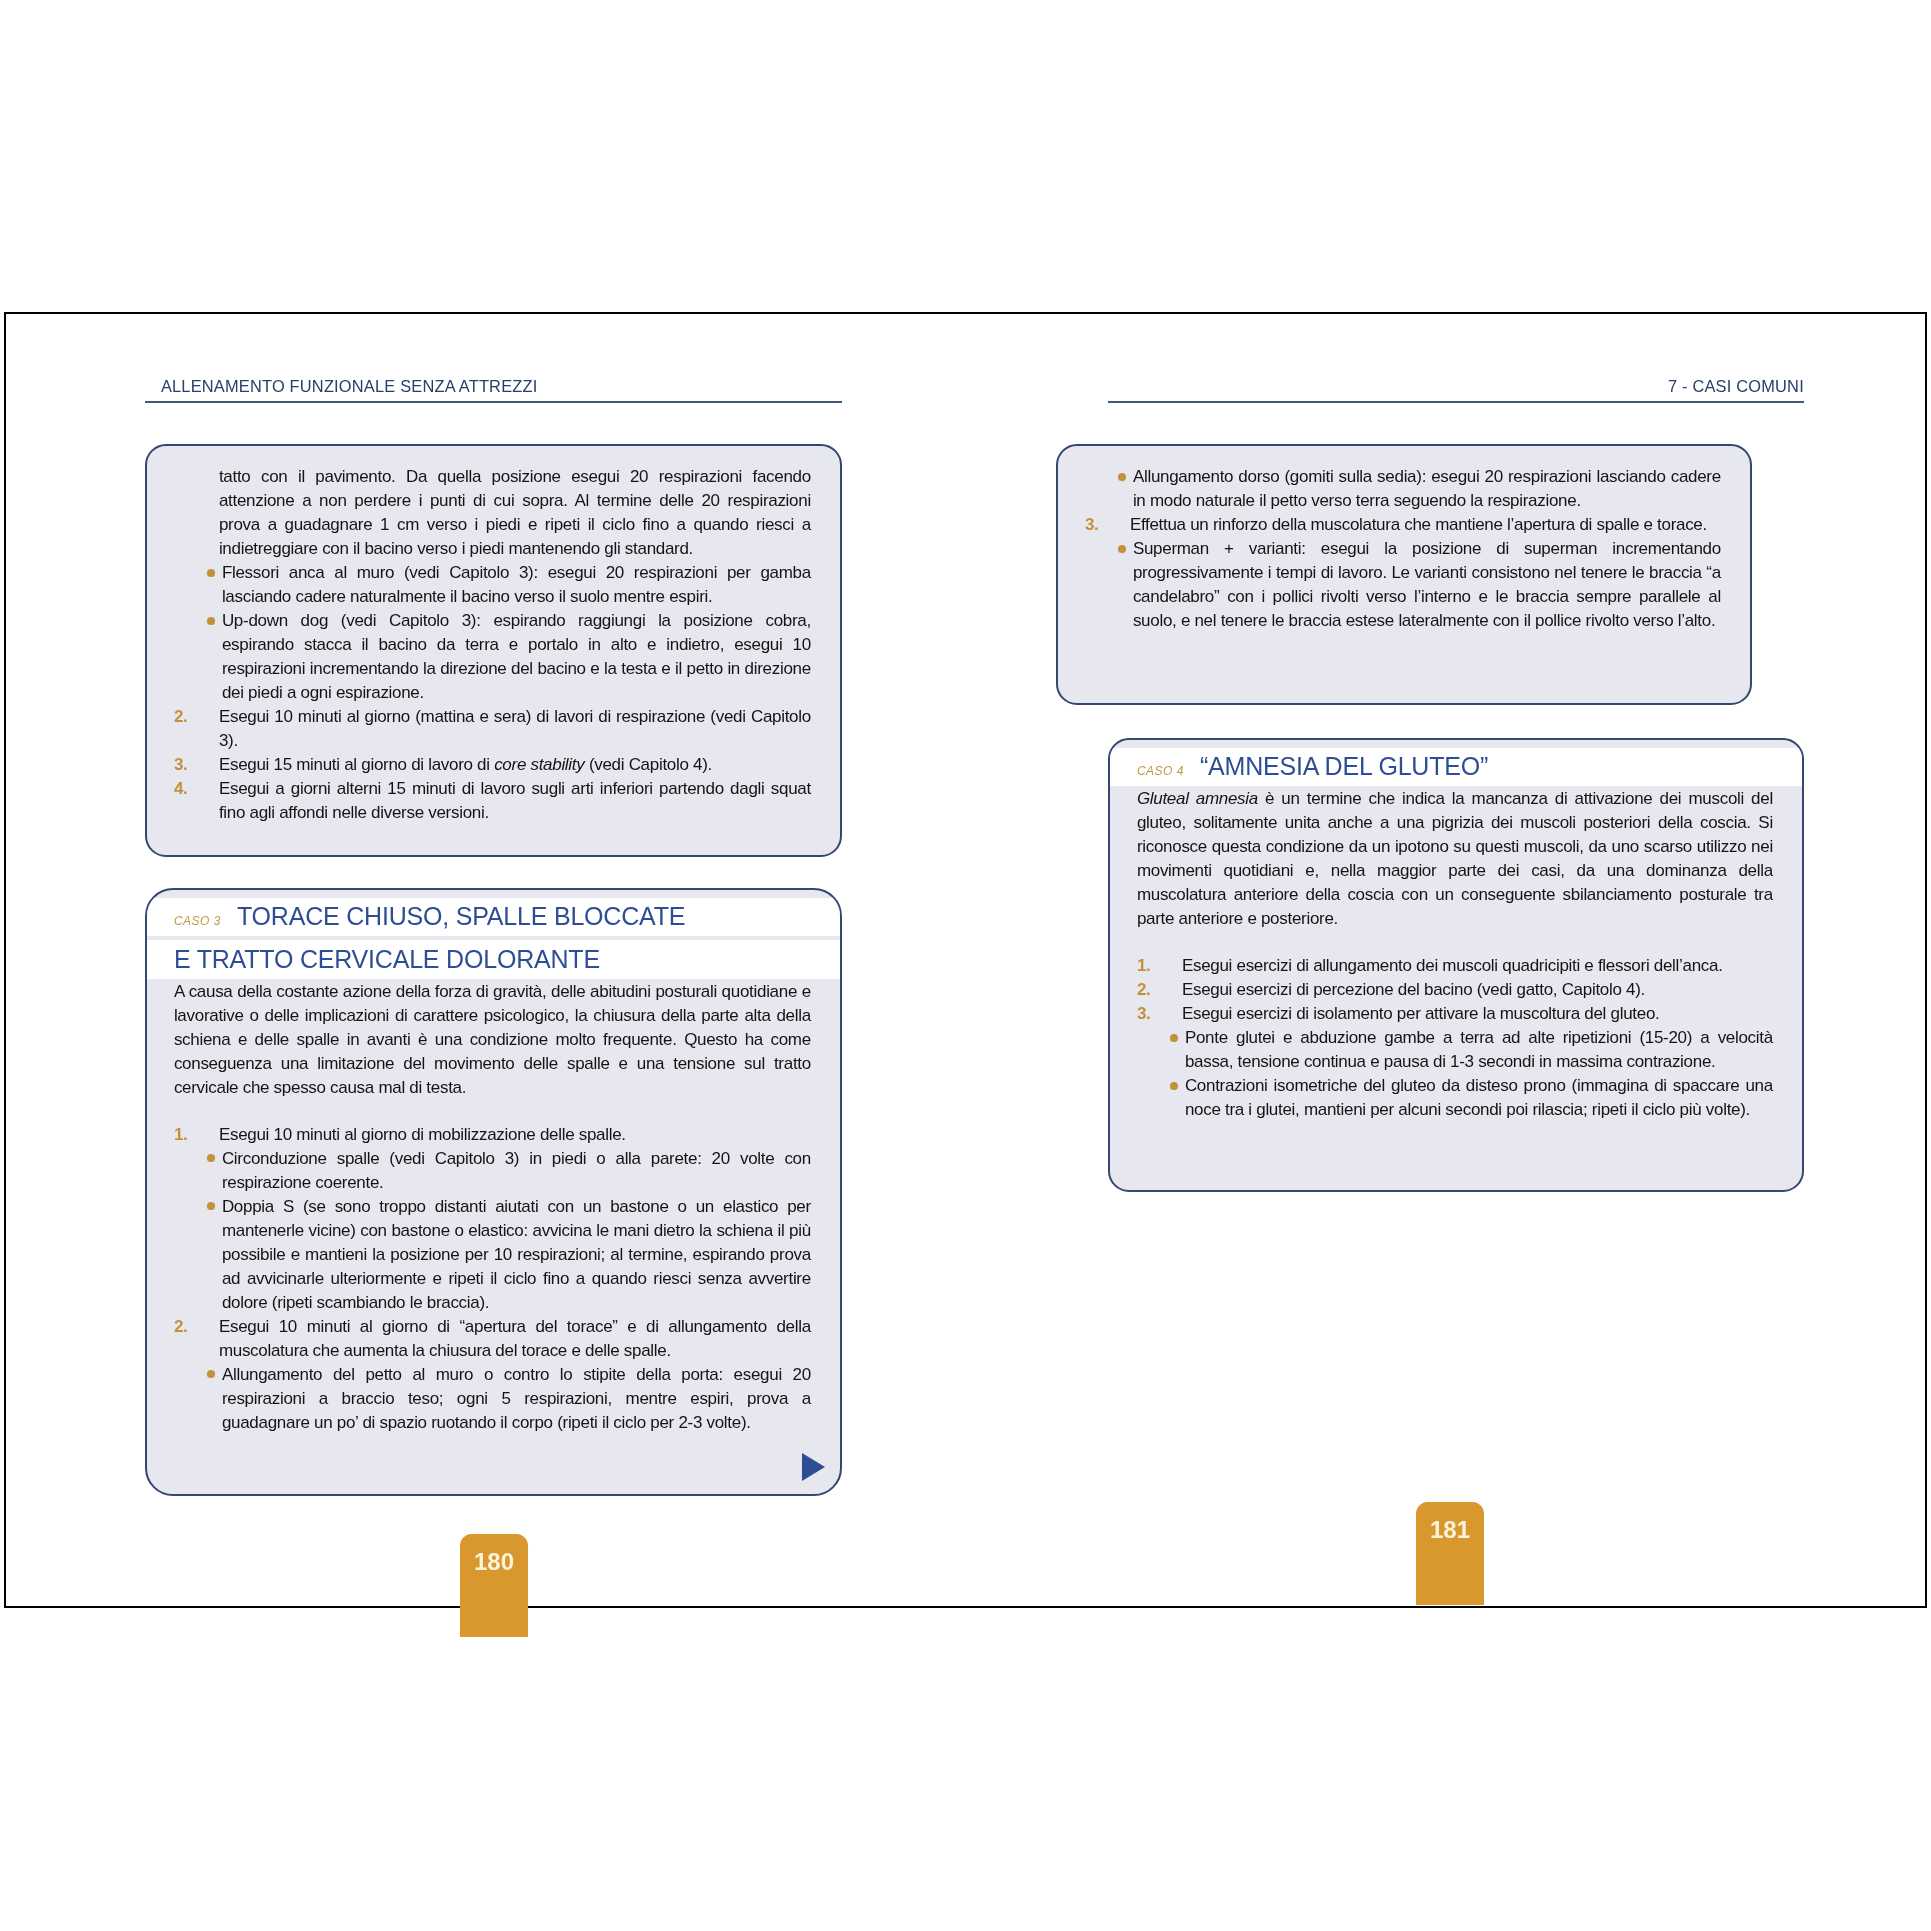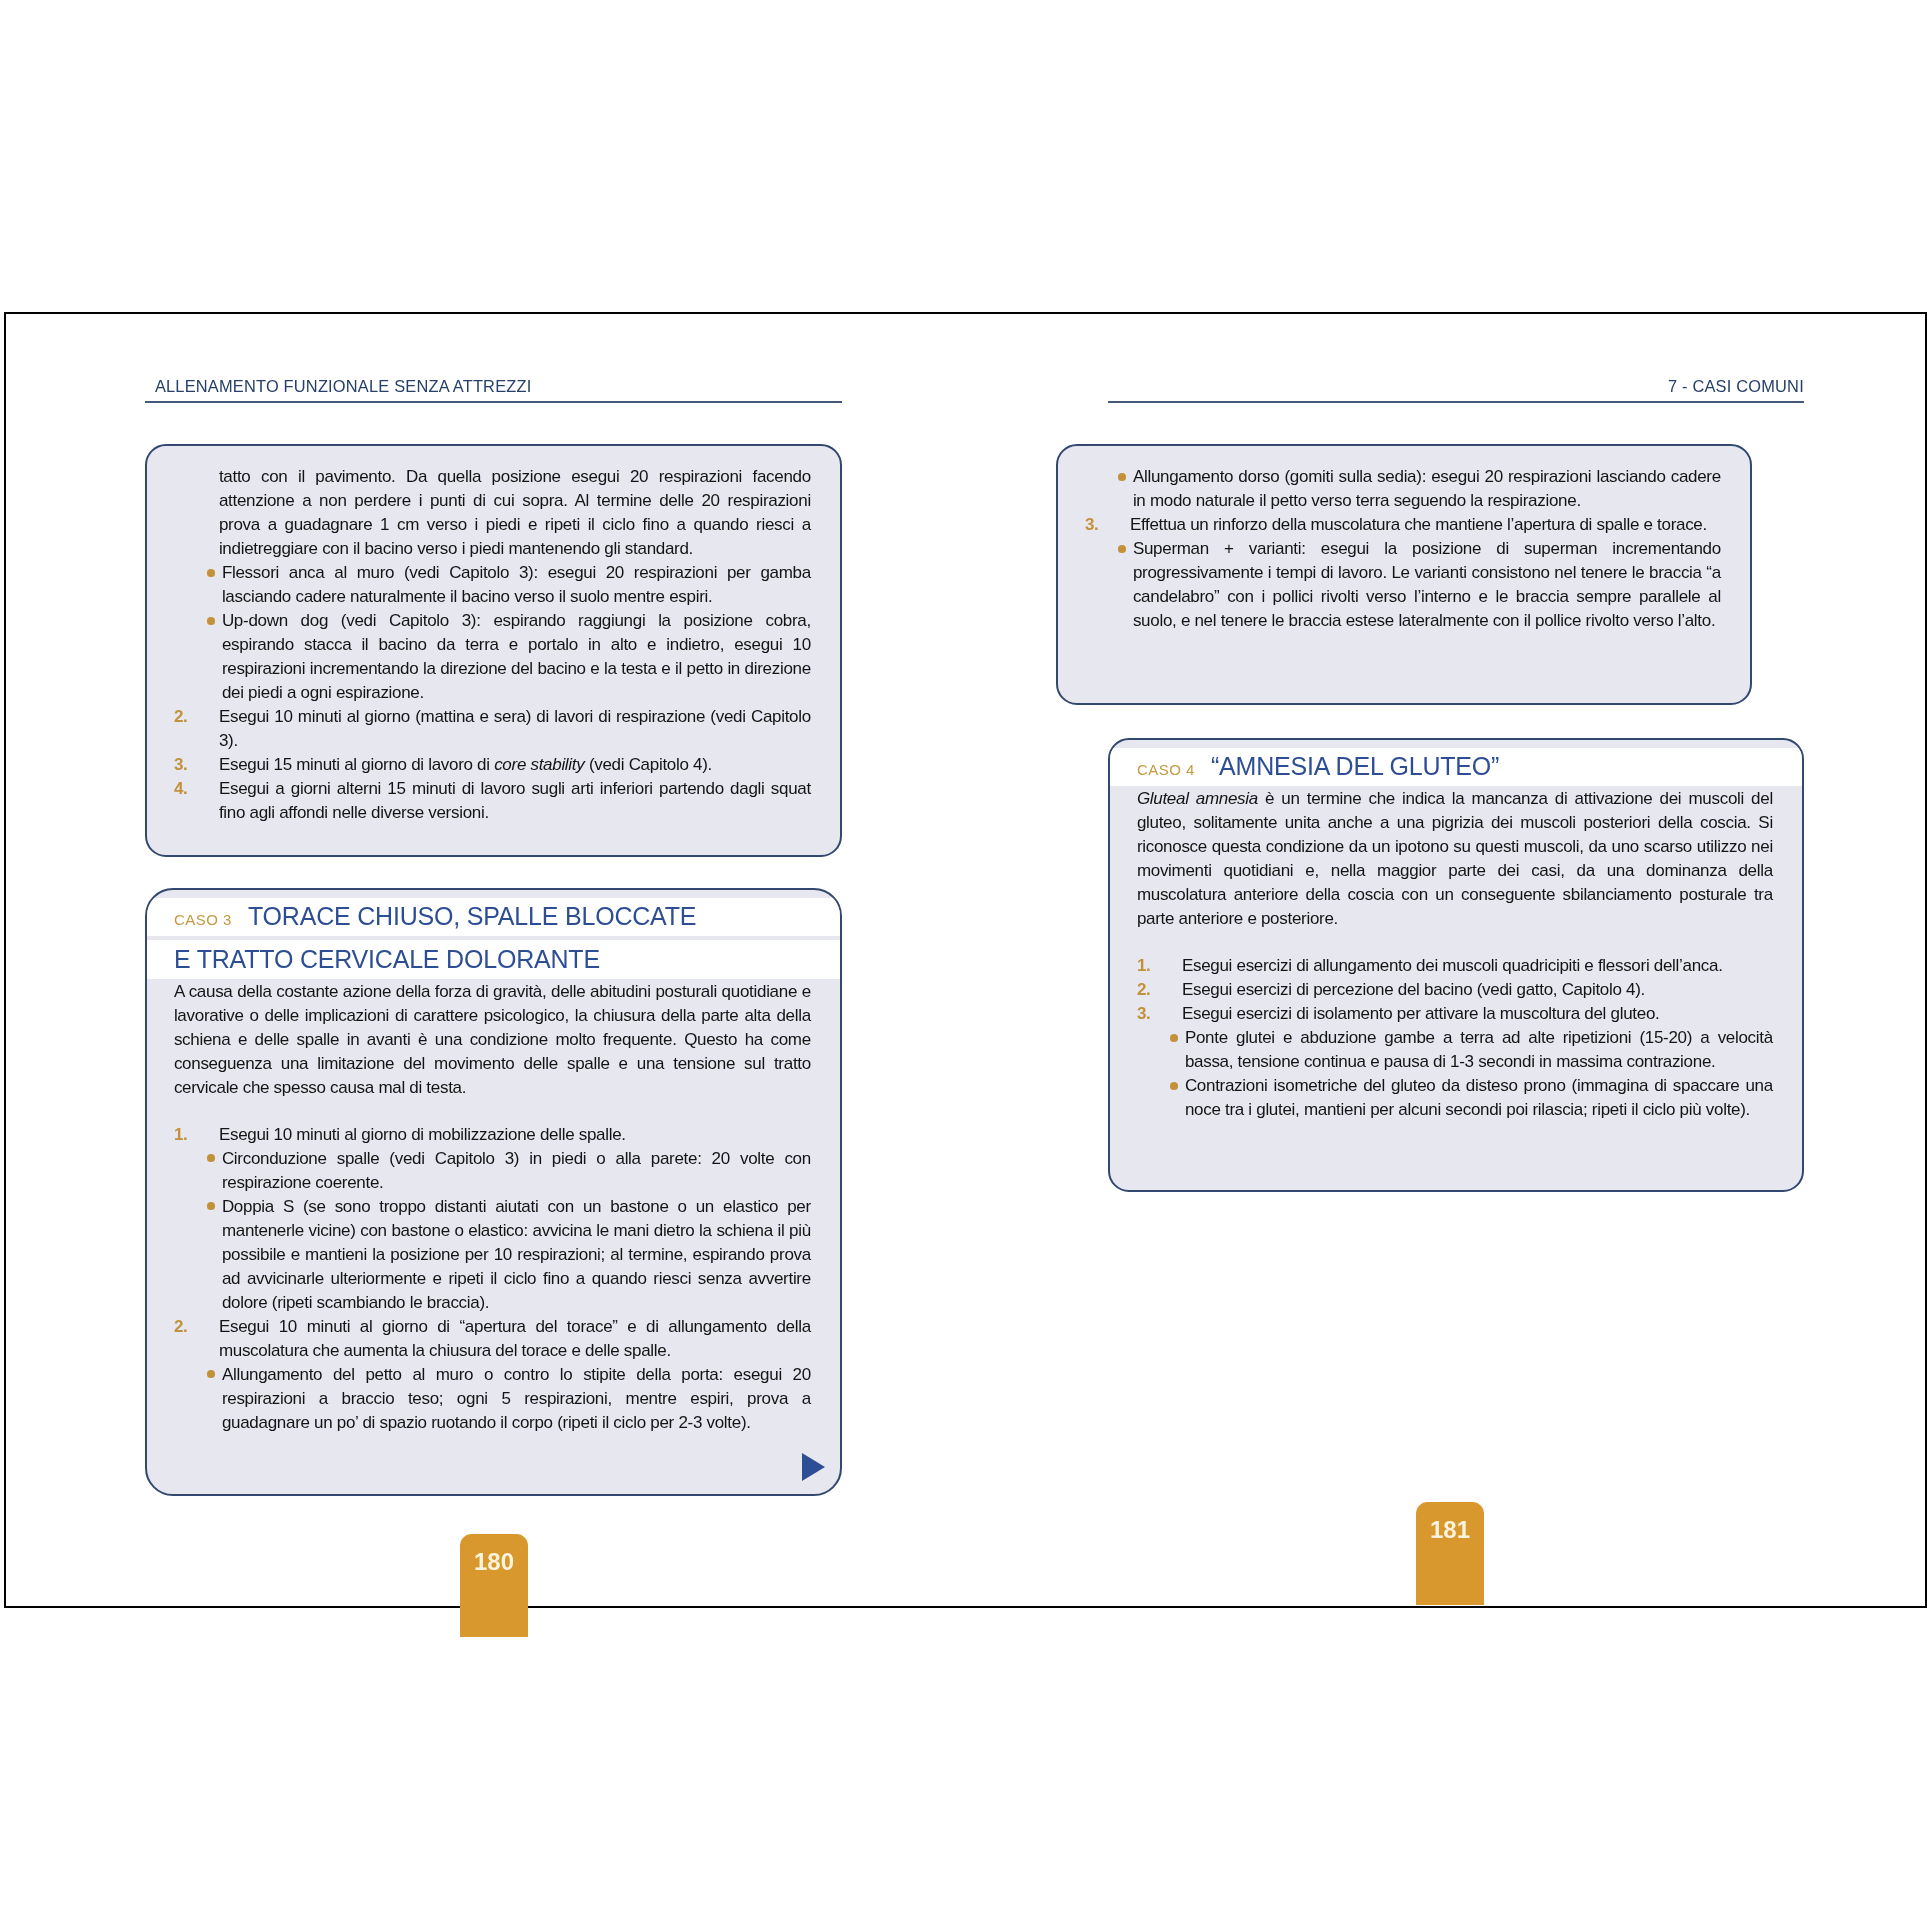--- a/index.html
+++ b/index.html
@@ -9,21 +9,21 @@
 
   
   .frame{position:absolute;left:3.9px;top:312px;width:1923px;height:1296px;box-sizing:border-box;
          border:2.9px solid #000000;background:#ffffff;}
 
   
   .running-head{position:absolute;height:31px;box-sizing:border-box;border-bottom:2.9px solid #44587a;
                 font-size:16.4px;letter-spacing:0.2px;color:#27406a;}
   .running-head .rh-text{position:absolute;bottom:4.8px;}
   .rh-left{left:139px;top:58px;width:697px;}
-  .rh-left .rh-text{left:10px;}
+  .rh-left .rh-text{left:16px;}
   .rh-right{left:1102px;top:58px;width:696px;}
   .rh-right .rh-text{right:0;}
 
   
   .box{position:absolute;box-sizing:border-box;border:2.9px solid #32486e;border-radius:21px;
        background:#e7e7f0;overflow:hidden;}
   .box-left-1{left:139px;top:130px;width:697px;height:413px;}
   .box-left-2{left:139px;top:574px;width:697px;height:608px;border-radius:28px;}
   .box-right-1{left:1050px;top:130px;width:696px;height:261px;}
   .box-right-2{left:1102px;top:424px;width:696px;height:454px;}
@@ -40,21 +40,21 @@
   .bullet-item{position:relative;padding-left:48px;margin:0;}
   .bullet-dot{position:absolute;left:33px;top:7.7px;width:7.7px;height:7.7px;border-radius:50%;
               background:#c2913a;}
   .gap-before{margin-top:23px;}
   em{font-style:italic;}
 
   
   .caso-strip{height:7.7px;}
   .caso-band{background:#ffffff;padding:4.8px 27px 4.8px 27px;margin:0;}
   .caso-band + .caso-band{margin-top:3.9px;}
-  .caso-label{color:#c39a42;font-size:15px;letter-spacing:0.5px;margin-right:11.6px;}
+  .caso-label{font-style:italic;color:#c39a42;font-size:12px;letter-spacing:0.5px;margin-right:11.6px;}
   .caso-title{color:#2d4d94;font-weight:normal;font-size:25px;letter-spacing:-0.2px;text-align:center;}
 
   
   .cont-arrow{position:absolute;right:15.4px;bottom:13.5px;width:0;height:0;
               border-left:23px solid #2d4d94;border-top:14.5px solid transparent;
               border-bottom:14.5px solid transparent;}
 
   
   .page-tab{position:absolute;top:1502px;width:68px;height:103px;box-sizing:border-box;
             background:#d8982d;border-radius:11.6px 11.6px 0 0;color:#fcf3dd;font-weight:bold;

